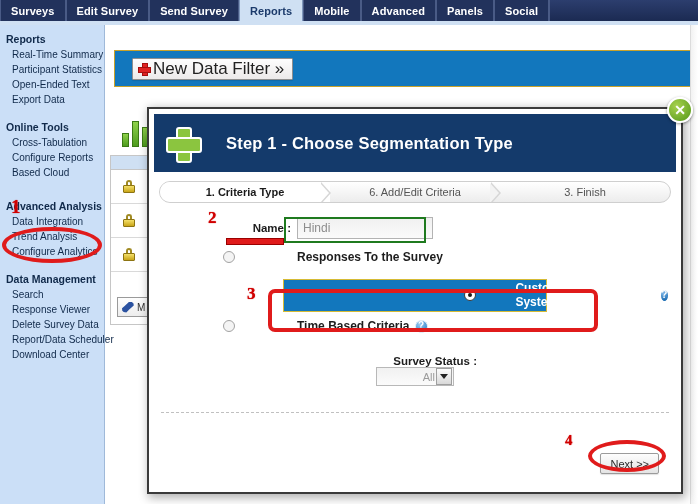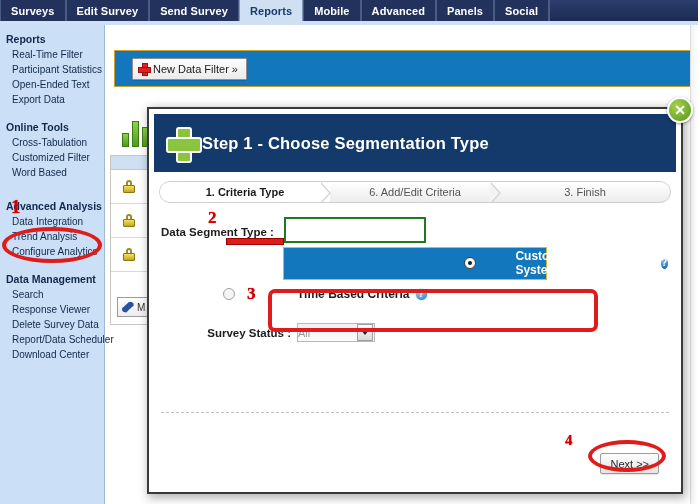--- a/index.html
+++ b/index.html
@@ -115,21 +115,21 @@
     background: #1277bd;
     border: 1px solid #c8a22a;
     display:flex; align-items:center;
   }
   .filterbtn {
     margin-left: 17px;
     height: 22px; padding: 0 8px 0 5px;
     background: linear-gradient(180deg,#fdfdfd,#eceaea);
     border: 1px solid #8f8f8f;
     display:flex; align-items:center; gap:4px;
-    font-size: 11px; color: #222; font-weight: normal;
+    font-size: 17px; color: #222; font-weight: normal;
     border-radius: 1px;
     box-shadow: 0 1px 1px rgba(0,0,0,.12);
   }
   .plus-red {
     position: relative; width: 11px; height: 11px; display:inline-block;
   }
   .plus-red::before, .plus-red::after {
     content:""; position:absolute; background:#e02222; border:1px solid #a40f0f;
   }
   .plus-red::before { left:3.5px; top:0; width:4px; height:11px; }
@@ -182,21 +182,21 @@
     position:absolute; left: 148px; top: 108px; width: 538px; height: 390px;
     background: rgba(0,0,0,.30); filter: blur(5px); z-index: 18;
   }
   .modal {
     position:absolute; left: 147px; top: 107px; width: 536px; height: 387px;
     background:#ffffff; border: 2px solid #3a3a3a; z-index: 20;
   }
   .modal-header {
     height: 58px; margin: 5px 5px 0 5px;
     background: #143a6b;
-    display:flex; align-items:center; gap: 4px;
+    display:flex; align-items:center; gap: 28px;
     padding-left: 12px;
   }
   .plus-green {
     position:relative; width: 32px; height: 32px; flex:none;
   }
   .plus-green::before, .plus-green::after {
     content:""; position:absolute; background:#8bc53f; border:2px solid #ffffff; border-radius:3px;
   }
   .plus-green::before { left:10px; top:0; width:12px; height:32px; }
   .plus-green::after  { left:0; top:10px; width:32px; height:12px; }
@@ -284,26 +284,26 @@
 
   .help-q {
     display:inline-flex; align-items:center; justify-content:center;
     width: 13px; height: 13px; border-radius: 50%;
     background: radial-gradient(circle at 36% 30%, #7db6e8, #1f6fb5 75%);
     color:#ffffff; font-size: 10px; font-weight:bold;
     border:1px solid #ffffff; margin-left: 5px; line-height:1;
   }
   .help-q.light { background: radial-gradient(circle at 36% 30%, #9ccbf2, #3c8ccd 78%); border-color:#d9e9f7; }
 
-  .status-row { display:flex; align-items:center; margin-top: 16px; }
+  .status-row { display:flex; align-items:center; margin-top: 16px; flex-direction: column; }
   .lbl-status { width: 136px; text-align:right; font-weight:bold; font-size:11.5px; padding-right: 6px; }
   .select-box {
     width: 78px; height: 19px;
     border:1px solid #b8b8b8; background:linear-gradient(180deg,#f1f1f1,#fbfbfb);
-    display:flex; align-items:center; justify-content:space-between;
+    display:flex; align-items:center; justify-content:flex-end;
     font-size: 11px; color:#9a9a9a; 
   }
   .select-arrow {
     width: 16px; height: 17px; margin: 1px;
     background: linear-gradient(180deg,#fcfcfc,#d9d9d9);
     border:1px solid #9f9f9f;
     display:flex; align-items:center; justify-content:center;
   }
   .caret-down {
     width:0;height:0;border-left:4px solid transparent;border-right:4px solid transparent;
@@ -408,31 +408,31 @@
     <div class="mbtn">
       <span class="wrench"></span>
       <span>M</span>
     </div>
   </div>
 
   <div class="page-rightedge"></div>
 
   <div class="sidebar">
     <div class="sb-group-title">Reports</div>
-    <div class="sb-item">Real-Time Filter</div>
+    <div class="sb-item">Real-Time Summary</div>
     <div class="sb-item">Participant Statistics</div>
     <div class="sb-item">Open-Ended Text</div>
     <div class="sb-item">Export Data</div>
 
     <div class="sb-spacer"></div>
 
     <div class="sb-group-title">Online Tools</div>
     <div class="sb-item">Cross-Tabulation</div>
-    <div class="sb-item">Customized Filter</div>
-    <div class="sb-item">Word Based</div>
+    <div class="sb-item">Configure Reports</div>
+    <div class="sb-item">Based Cloud</div>
 
     <div class="sb-spacer"></div>
     <div class="sb-gap"></div>
 
     <div class="sb-group-title">Advanced Analysis</div>
     <div class="sb-item">Data Integration</div>
     <div class="sb-item">Trend Analysis</div>
     <div class="sb-item">Configure Analytics</div>
 
     <div class="sb-spacer"></div>
@@ -464,23 +464,32 @@
         <span>6. Add/Edit Criteria</span>
         <span class="arrow"></span>
       </div>
       <div class="step">
         <span>3. Finish</span>
       </div>
     </div>
 
     <div class="form">
 
-
-      <div class="lbl-segtype">Data Segment Type :</div>
-
+      <div class="row">
+        <div class="lbl-name">Name :</div>
+        <input class="name-input" type="text" value="Hindi" style="">
+      </div>
+
+
+      <div class="opt-row">
+        <div class="radio-cell">
+          <span class="radio"></span>
+        </div>
+        <span class="opt-label">Responses To the Survey</span>
+      </div>
 
       <div class="opt-row selected" style="margin-top:12px;">
         <div class="hilite-band"></div>
         <div class="radio-cell">
           <span class="radio on"></span>
         </div>
         <span class="opt-label">Custom Variables / System Variables</span>
         <span class="help-q">?</span>
       </div>
 

